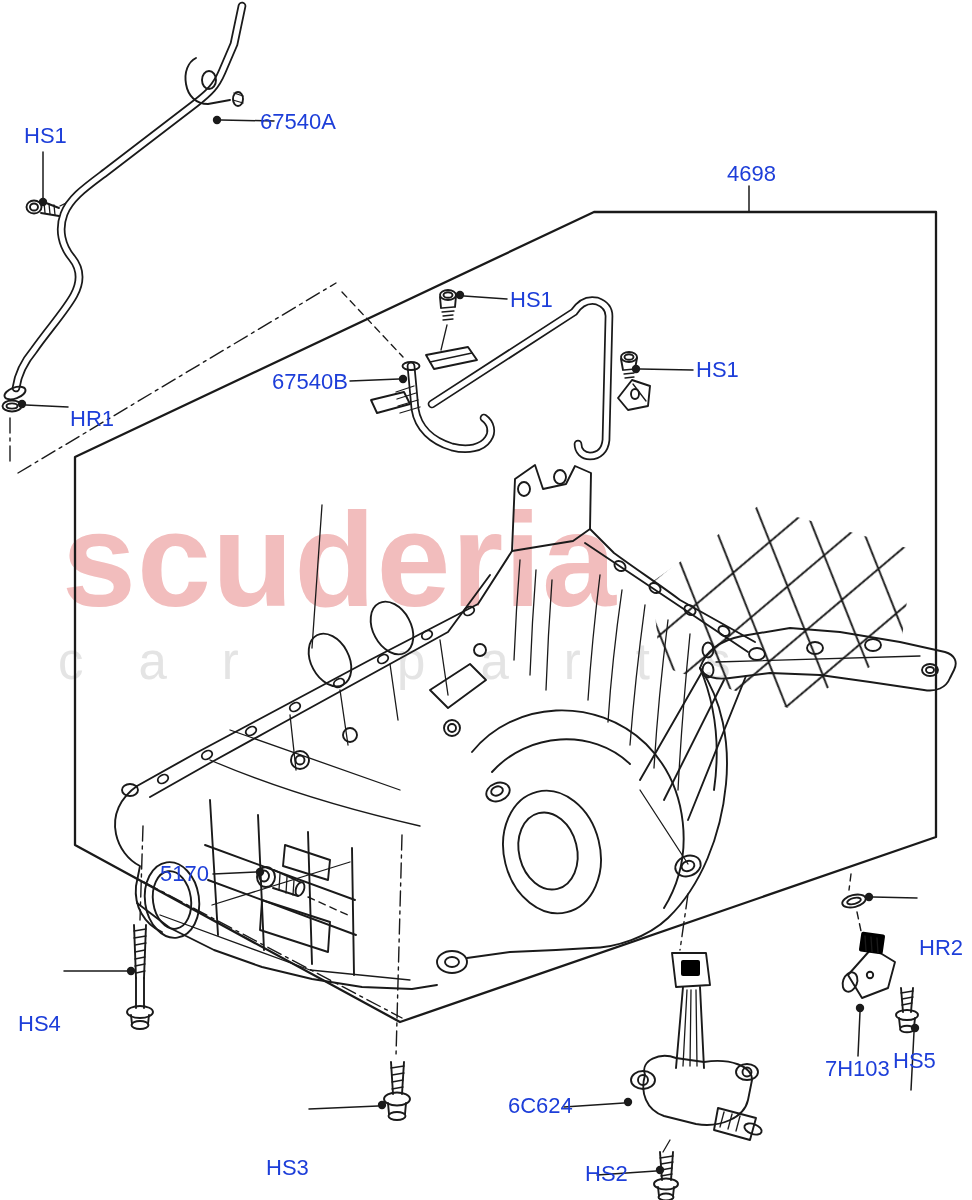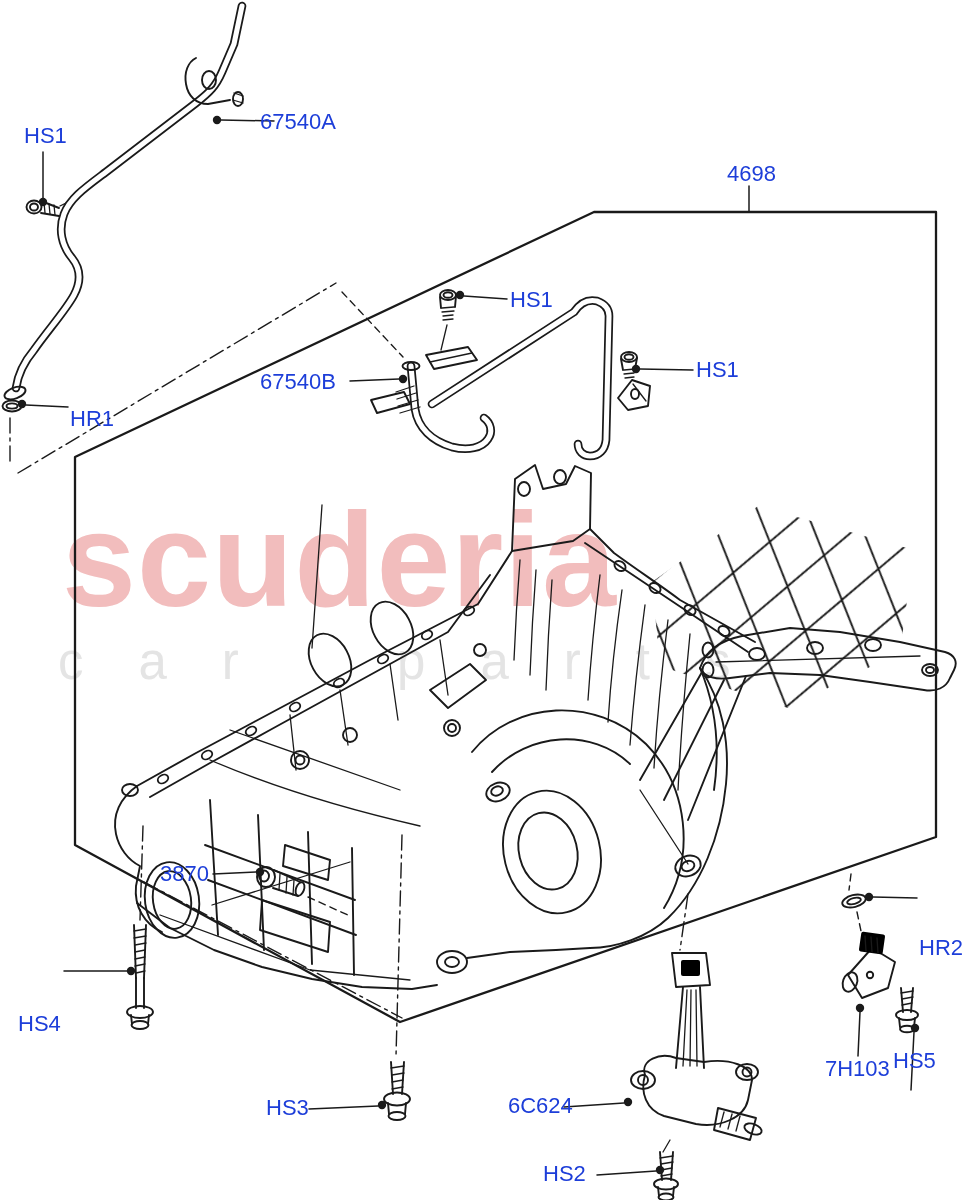--- a/index.html
+++ b/index.html
@@ -372,23 +372,23 @@
       <line class="ld" x1="911" y1="1090" x2="914" y2="1032"></line>
         <circle class="dot" cx="915" cy="1028" r="4.2"></circle>
     </g>
   </svg>
 
   <div class="plabel" style="left:24px;top:124px">HS1</div>
   <div class="plabel" style="left:260px;top:110px">67540A</div>
   <div class="plabel" style="left:727px;top:162px">4698</div>
   <div class="plabel" style="left:510px;top:288px">HS1</div>
   <div class="plabel" style="left:696px;top:358px">HS1</div>
-  <div class="plabel" style="left:260px;top:370px">67540B</div>
+  <div class="plabel" style="left:272px;top:370px">67540B</div>
   <div class="plabel" style="left:70px;top:407px">HR1</div>
-  <div class="plabel" style="left:160px;top:862px">3870</div>
+  <div class="plabel" style="left:160px;top:862px">5170</div>
   <div class="plabel" style="left:919px;top:936px">HR2</div>
   <div class="plabel" style="left:18px;top:1012px">HS4</div>
-  <div class="plabel" style="left:266px;top:1096px">HS3</div>
+  <div class="plabel" style="left:266px;top:1156px">HS3</div>
   <div class="plabel" style="left:508px;top:1094px">6C624</div>
-  <div class="plabel" style="left:543px;top:1162px">HS2</div>
+  <div class="plabel" style="left:585px;top:1162px">HS2</div>
   <div class="plabel" style="left:825px;top:1057px">7H103</div>
   <div class="plabel" style="left:893px;top:1049px">HS5</div>
 </div>
 
 </body></html>

